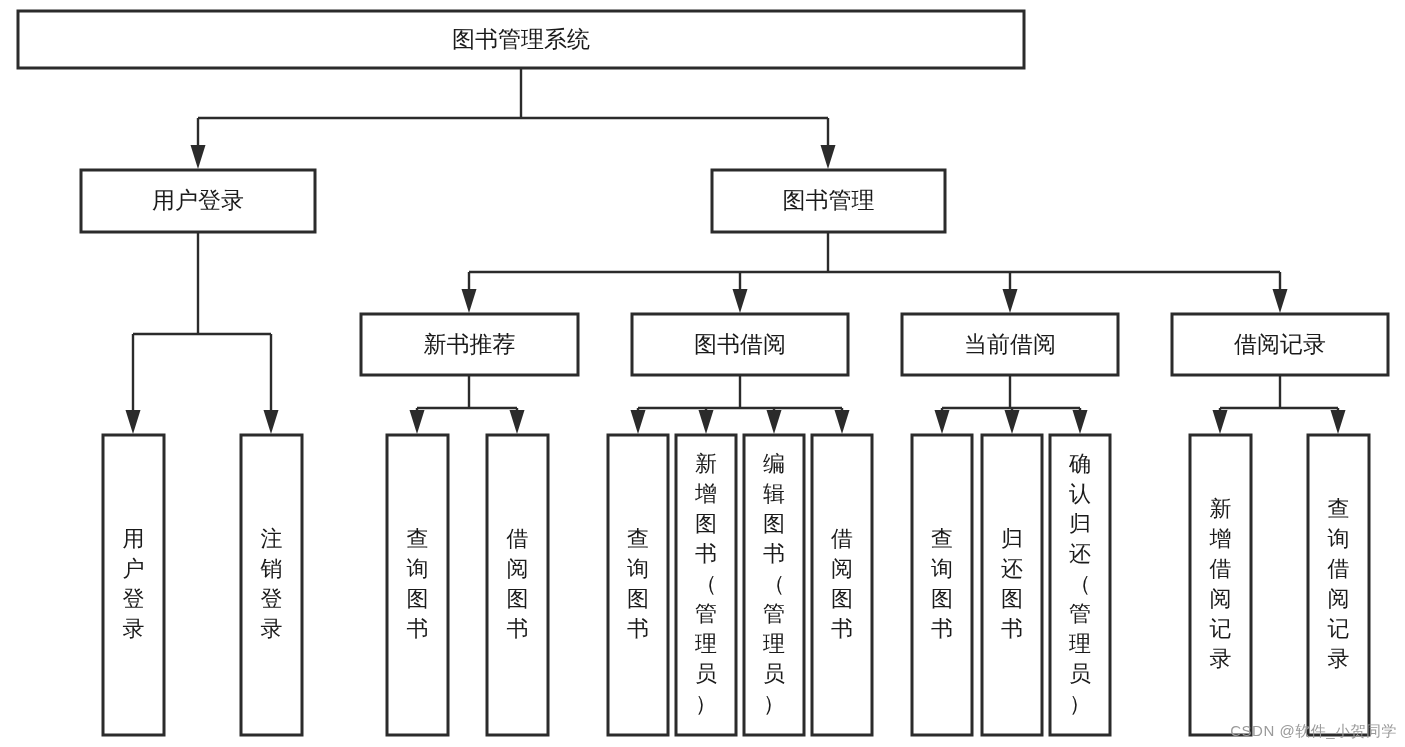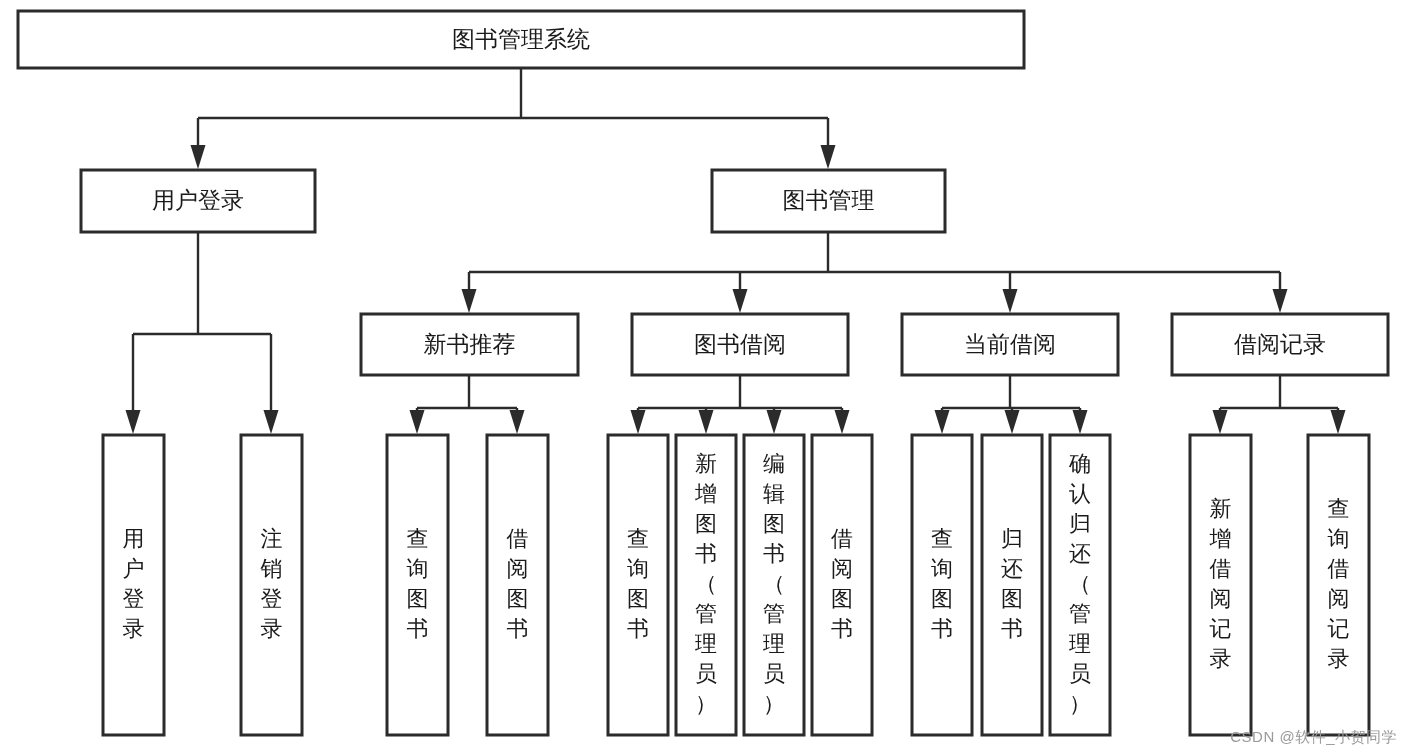--- a/index.html
+++ b/index.html
@@ -13,21 +13,21 @@
   .nodebox{fill:#ffffff;stroke:#2b2b2b;stroke-width:3;}
   .conn{stroke:#2b2b2b;stroke-width:2.4;fill:none;stroke-linecap:butt;}
   .arrowhead{fill:#2b2b2b;stroke:none;}
   .nodelabel{
     font-family:"Liberation Sans","DejaVu Sans",sans-serif;
     fill:#1a1a1a;font-size:23px;
     text-anchor:middle;dominant-baseline:middle;
   }
   .nodelabel.vert{font-size:22px;}
   .watermark{
-    position:absolute;right:8px;bottom:0;
+    position:absolute;right:8px;bottom:6px;
     font-size:15px;color:#9a9a9a;
     letter-spacing:.5px;white-space:nowrap;
     font-family:"Liberation Sans","DejaVu Sans",sans-serif;
   }
 </style>
 </head>
 <body>
 
 <div id="stage">
   <svg id="diagram" viewBox="0 0 1405 747">

